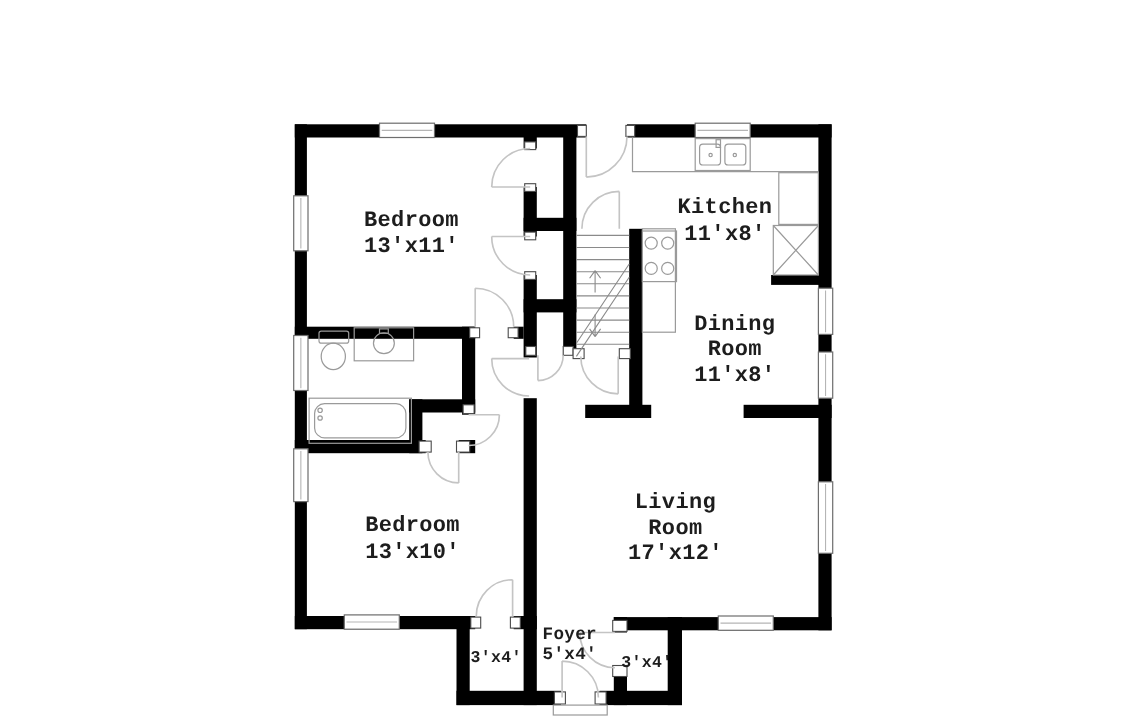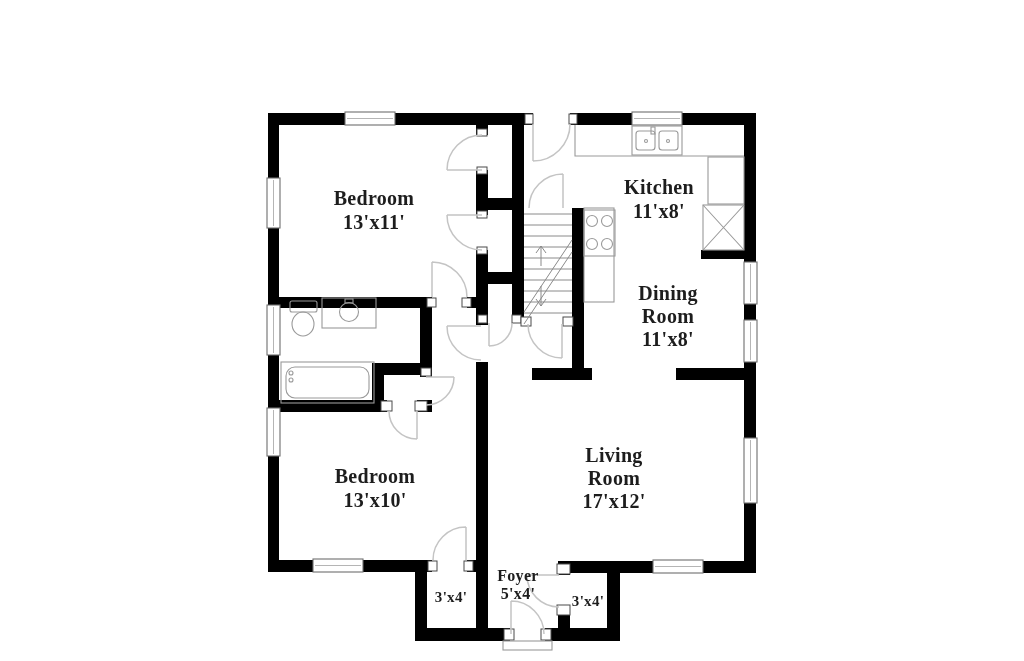--- a/index.html
+++ b/index.html
@@ -1,17 +1,17 @@
 <!DOCTYPE html>
 <html><head>
 <meta charset="utf-8">
 <style>
   html,body{margin:0;padding:0;background:#ffffff;}
   .stage{position:relative;width:905px;height:661px;background:#ffffff;overflow:hidden;
-         font-family:Liberation Serif, serif;}
+         font-family:Liberation Mono, monospace;}
   svg{position:absolute;left:0;top:0;}
   .wall{fill:#000000;stroke:none;}
   .window{fill:#ffffff;stroke:#6e6e6e;stroke-width:1.1;}
   .winline{stroke:#b5b5b5;stroke-width:1;}
   .jamb{fill:#ffffff;stroke:#4a4a4a;stroke-width:1;}
   .door{fill:none;stroke:#c4c4c4;stroke-width:1.5;}
   .fix{fill:#ffffff;stroke:#9a9a9a;stroke-width:1.1;}
   .fixn{fill:none;stroke:#9a9a9a;stroke-width:1.1;}
   .stair{stroke:#8a8a8a;stroke-width:1;fill:none;}
   .roomlabel{font-weight:700;fill:#1d1d1d;text-anchor:middle;letter-spacing:0.3px;}

